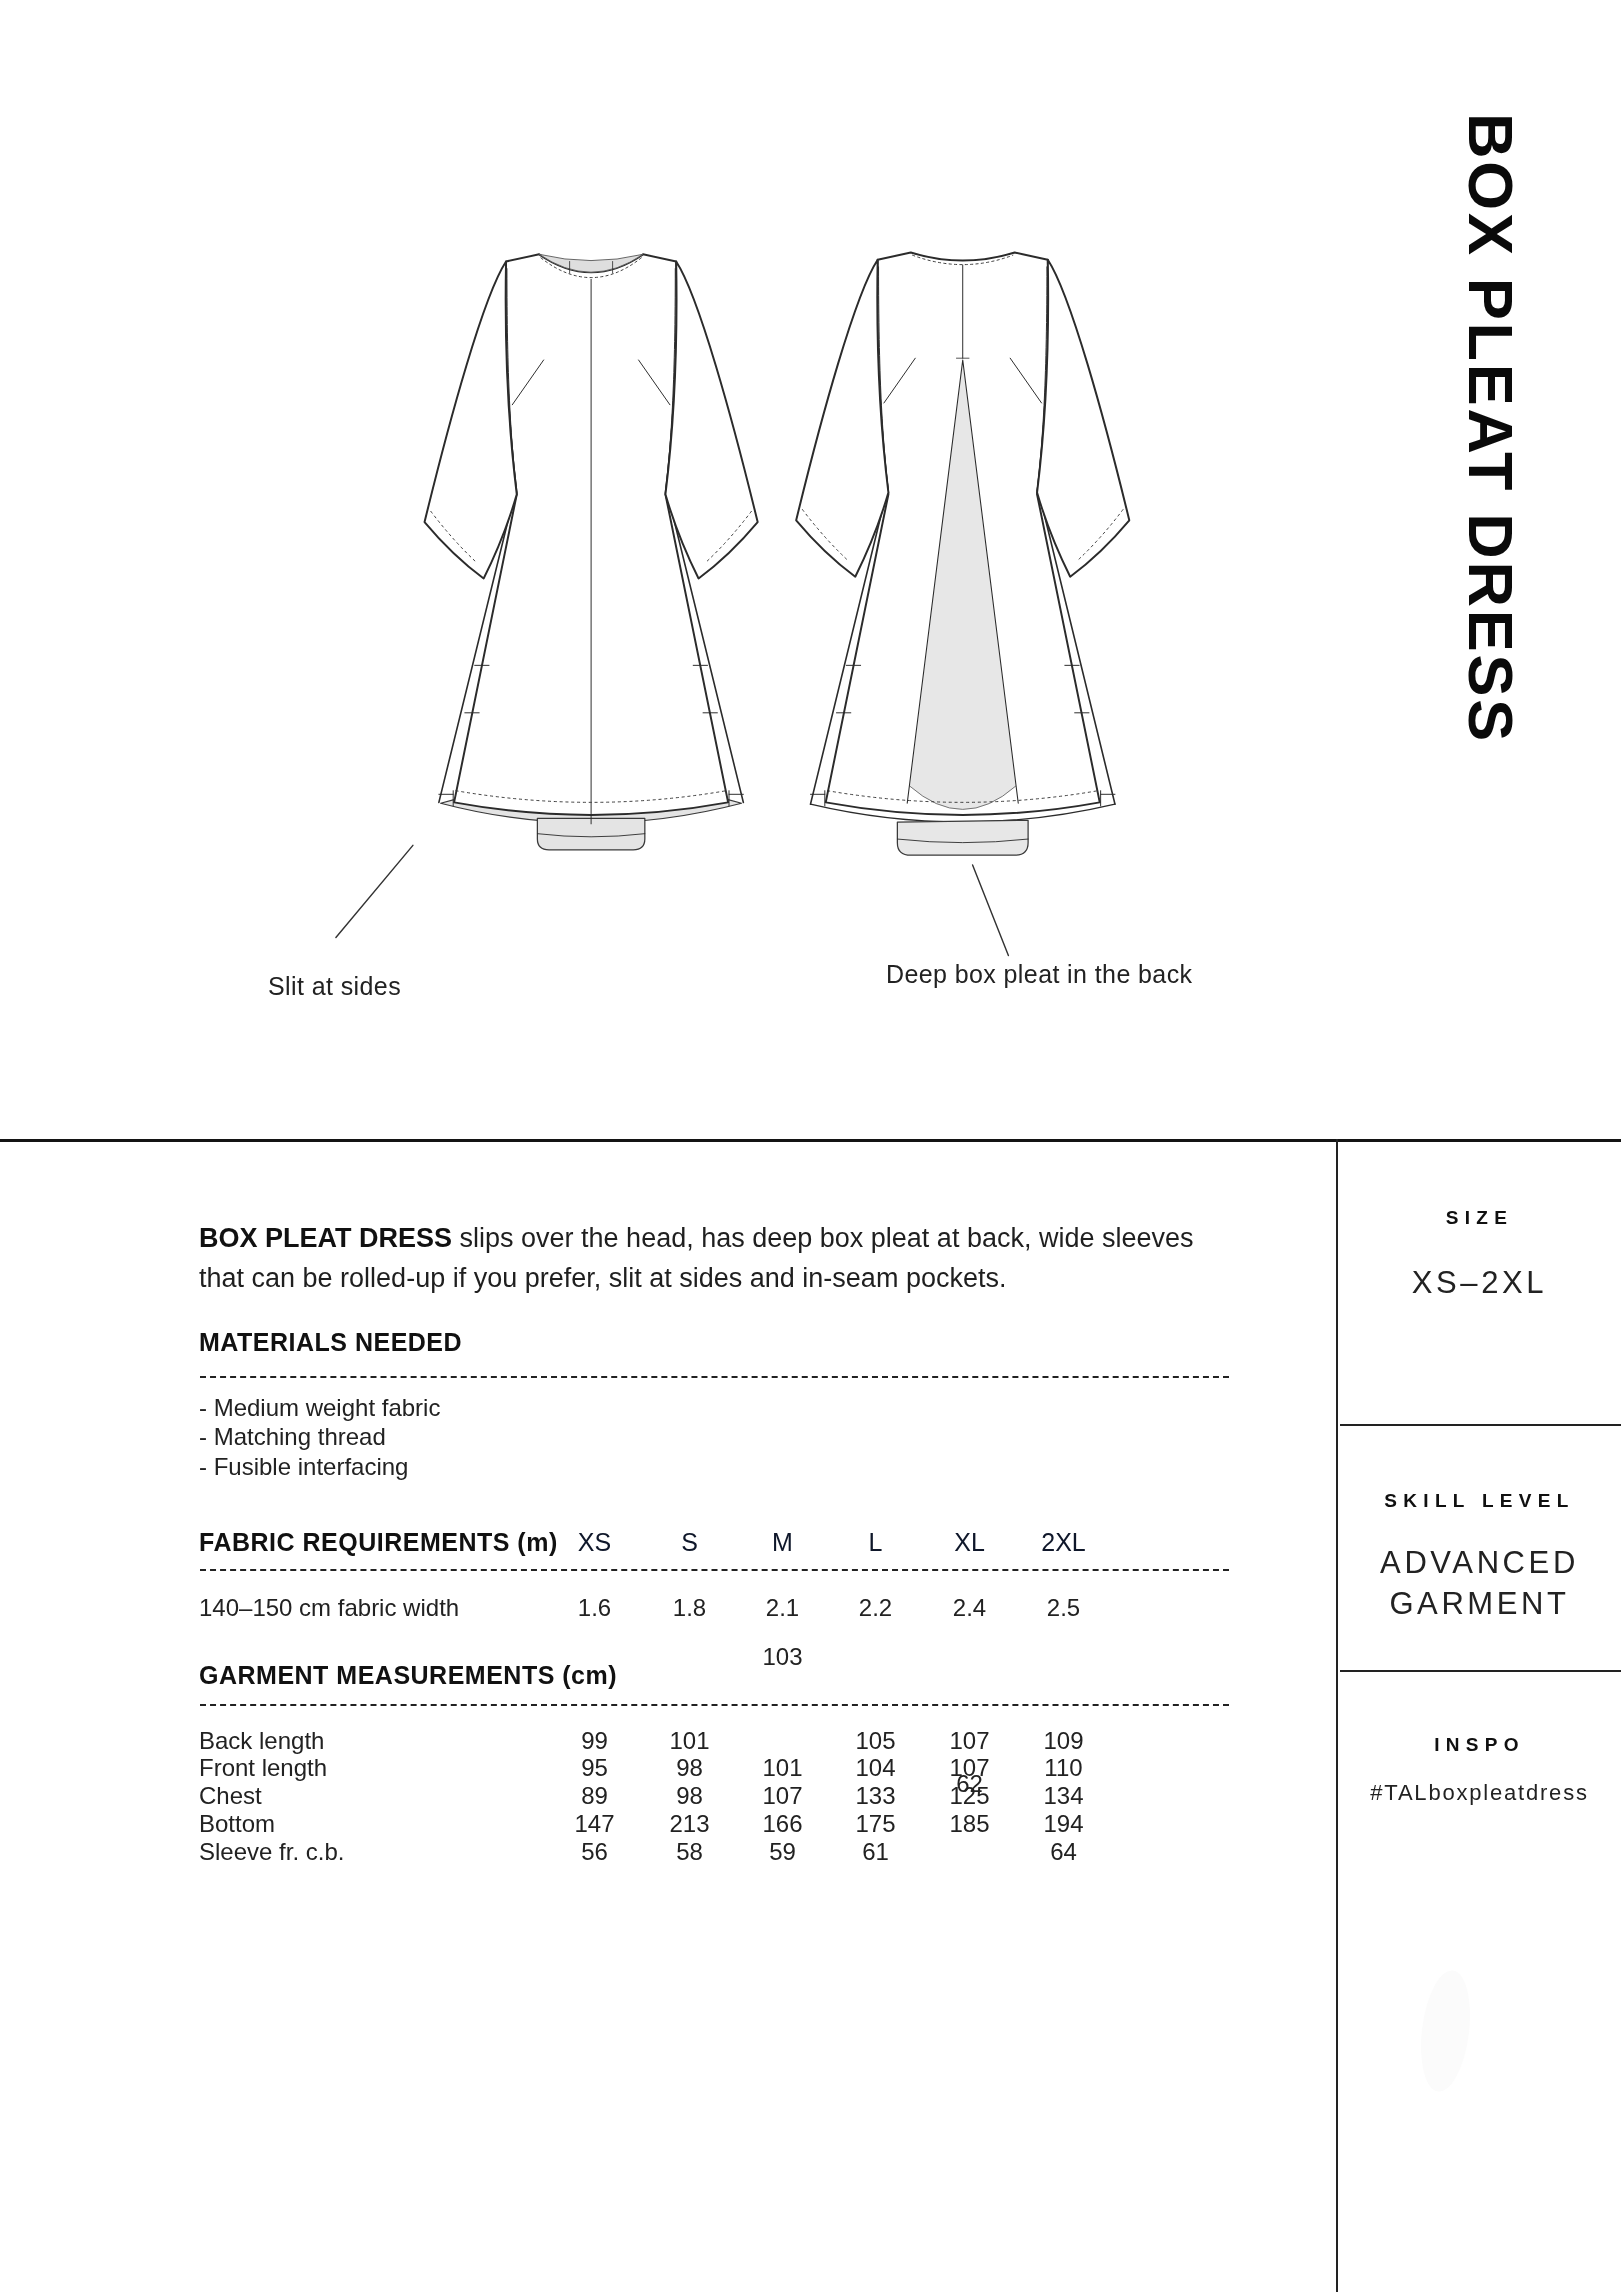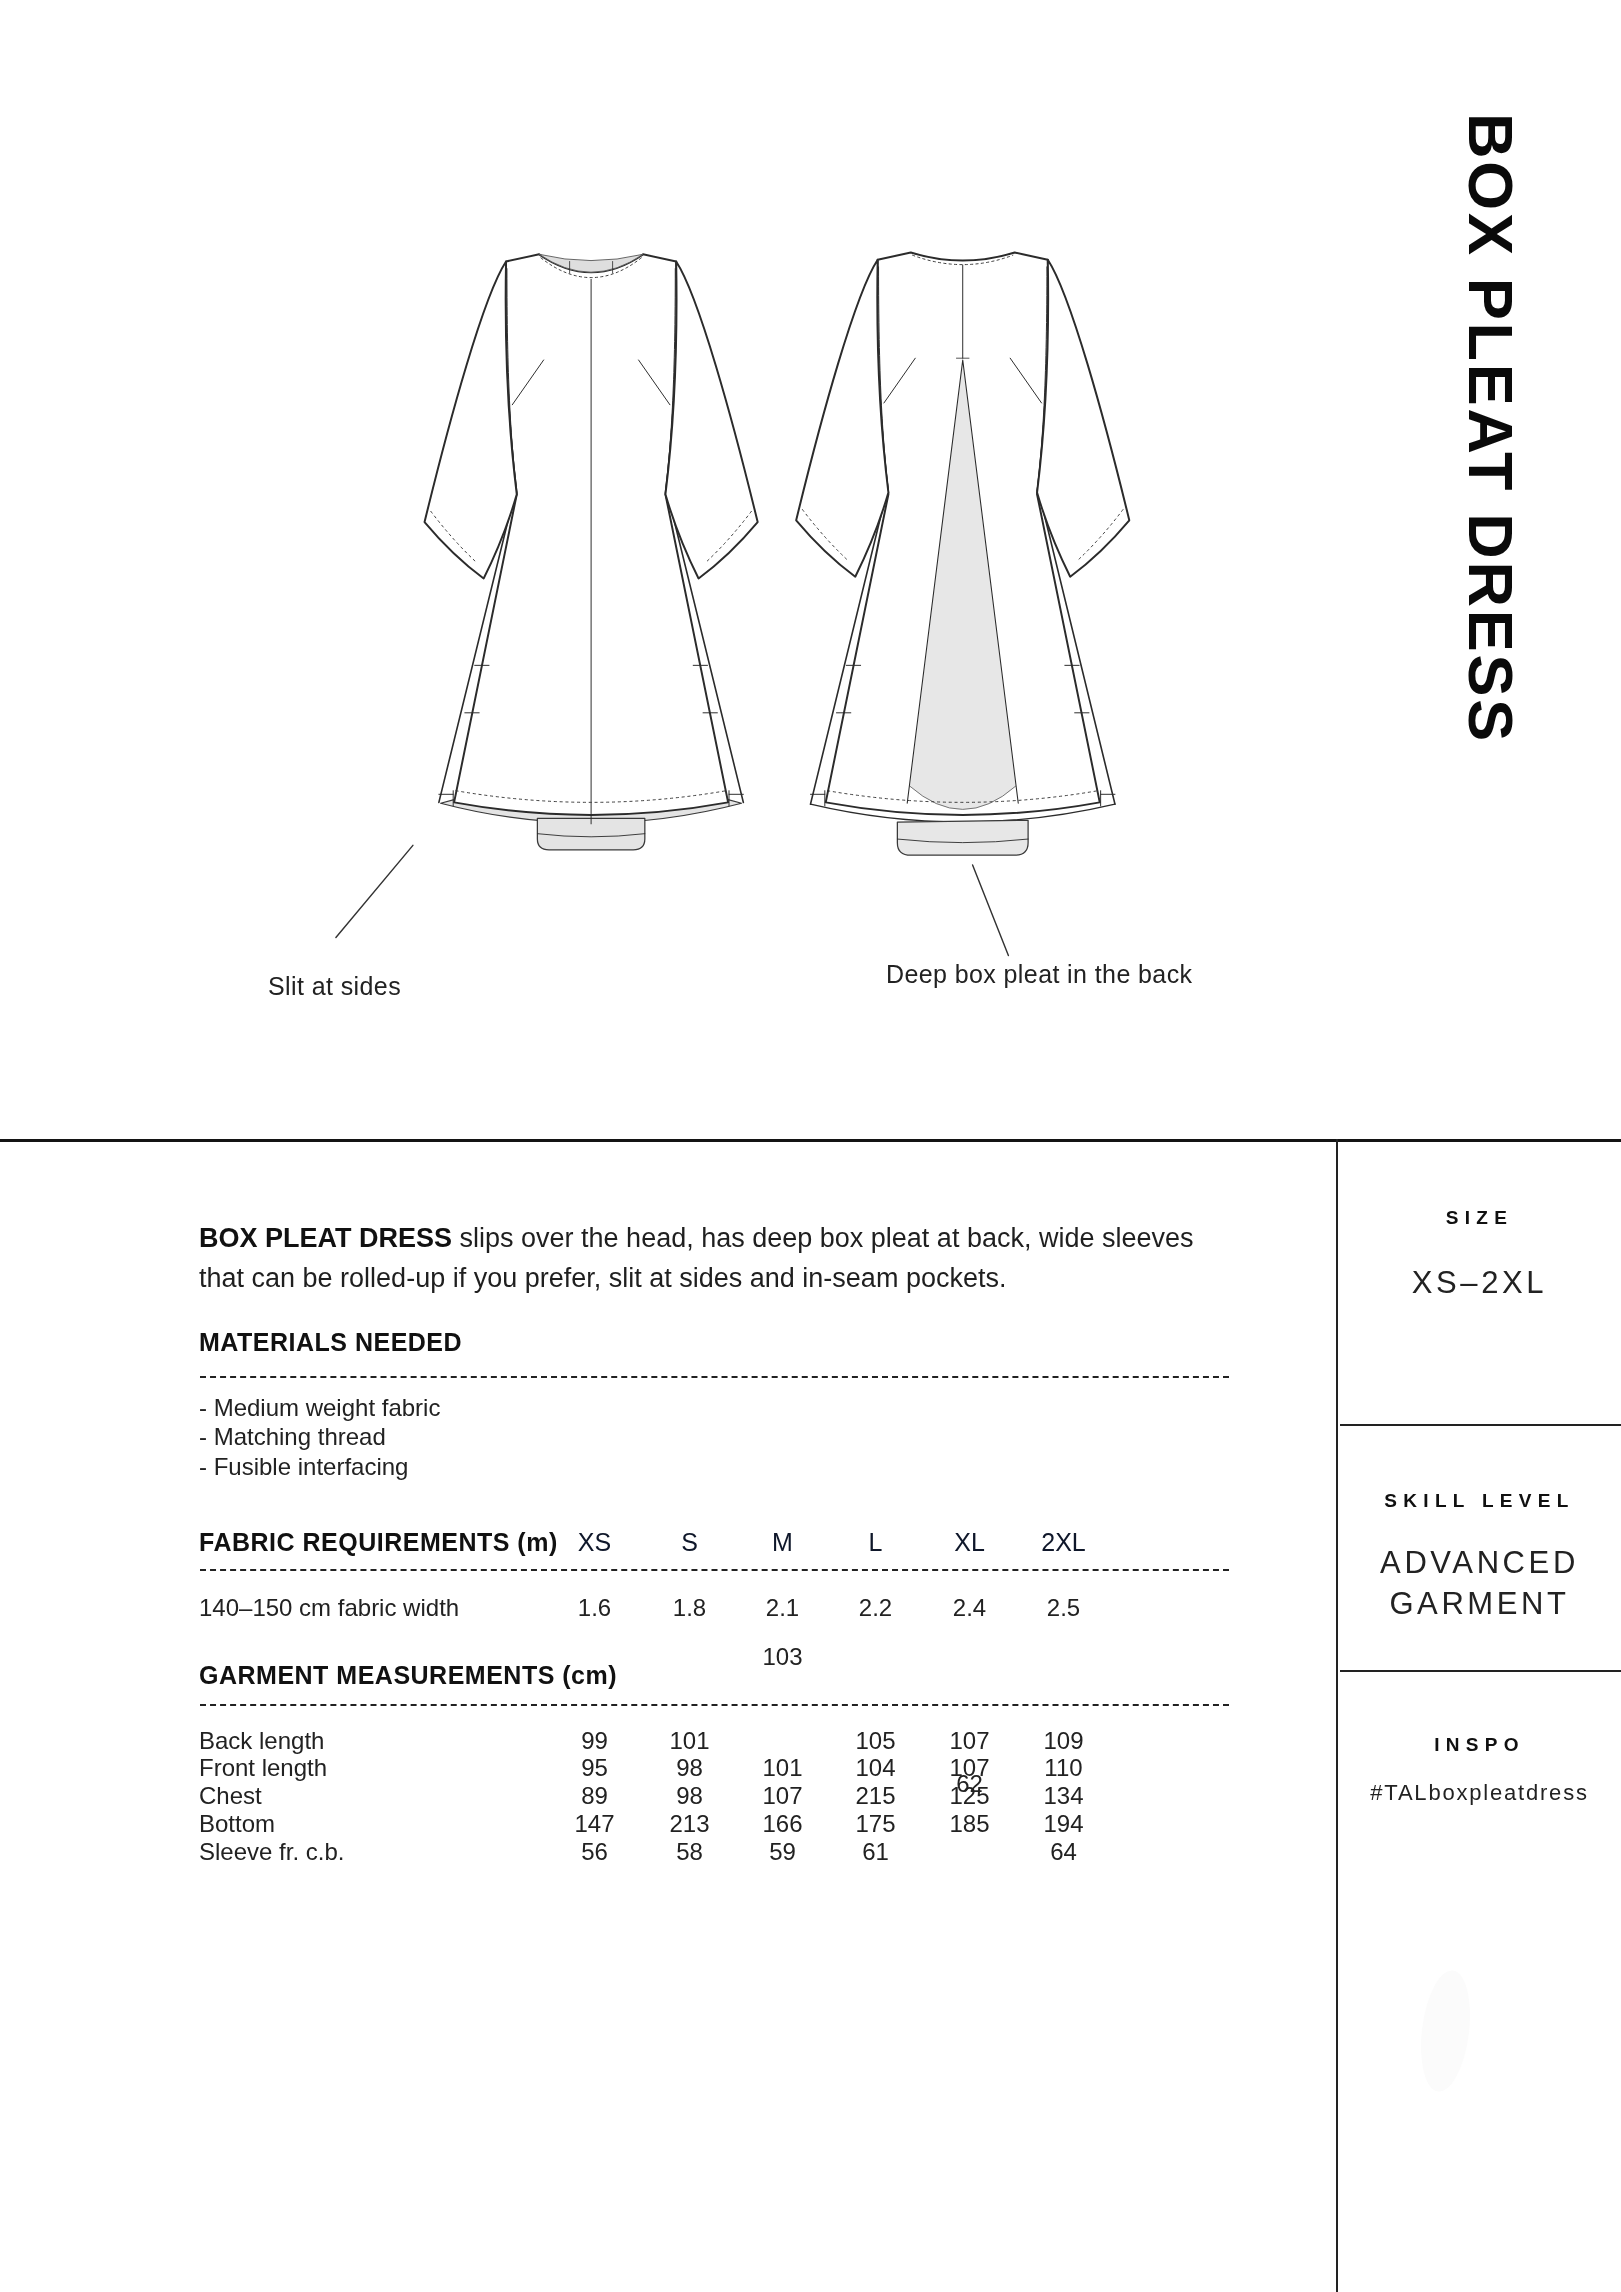--- a/index.html
+++ b/index.html
@@ -171,21 +171,21 @@
   <div class="cell" style="left:649px;top:1754px;">98</div>
   <div class="cell" style="left:742px;top:1754px;">101</div>
   <div class="cell" style="left:835px;top:1754px;">104</div>
   <div class="cell" style="left:929px;top:1754px;">107</div>
   <div class="cell" style="left:1023px;top:1754px;">110</div>
 
   <div class="col-label" style="top:1782px;">Chest</div>
   <div class="cell" style="left:554px;top:1782px;">89</div>
   <div class="cell" style="left:649px;top:1782px;">98</div>
   <div class="cell" style="left:742px;top:1782px;">107</div>
-  <div class="cell" style="left:835px;top:1782px;">215</div>
+  <div class="cell" style="left:835px;top:1782px;">133</div>
   <div class="cell" style="left:929px;top:1782px;">125</div>
   <div class="cell" style="left:1023px;top:1782px;">134</div>
 
   <div class="col-label" style="top:1810px;">Bottom</div>
   <div class="cell" style="left:554px;top:1810px;">147</div>
   <div class="cell" style="left:649px;top:1810px;">213</div>
   <div class="cell" style="left:742px;top:1810px;">166</div>
   <div class="cell" style="left:835px;top:1810px;">175</div>
   <div class="cell" style="left:929px;top:1810px;">185</div>
   <div class="cell" style="left:1023px;top:1810px;">194</div>

